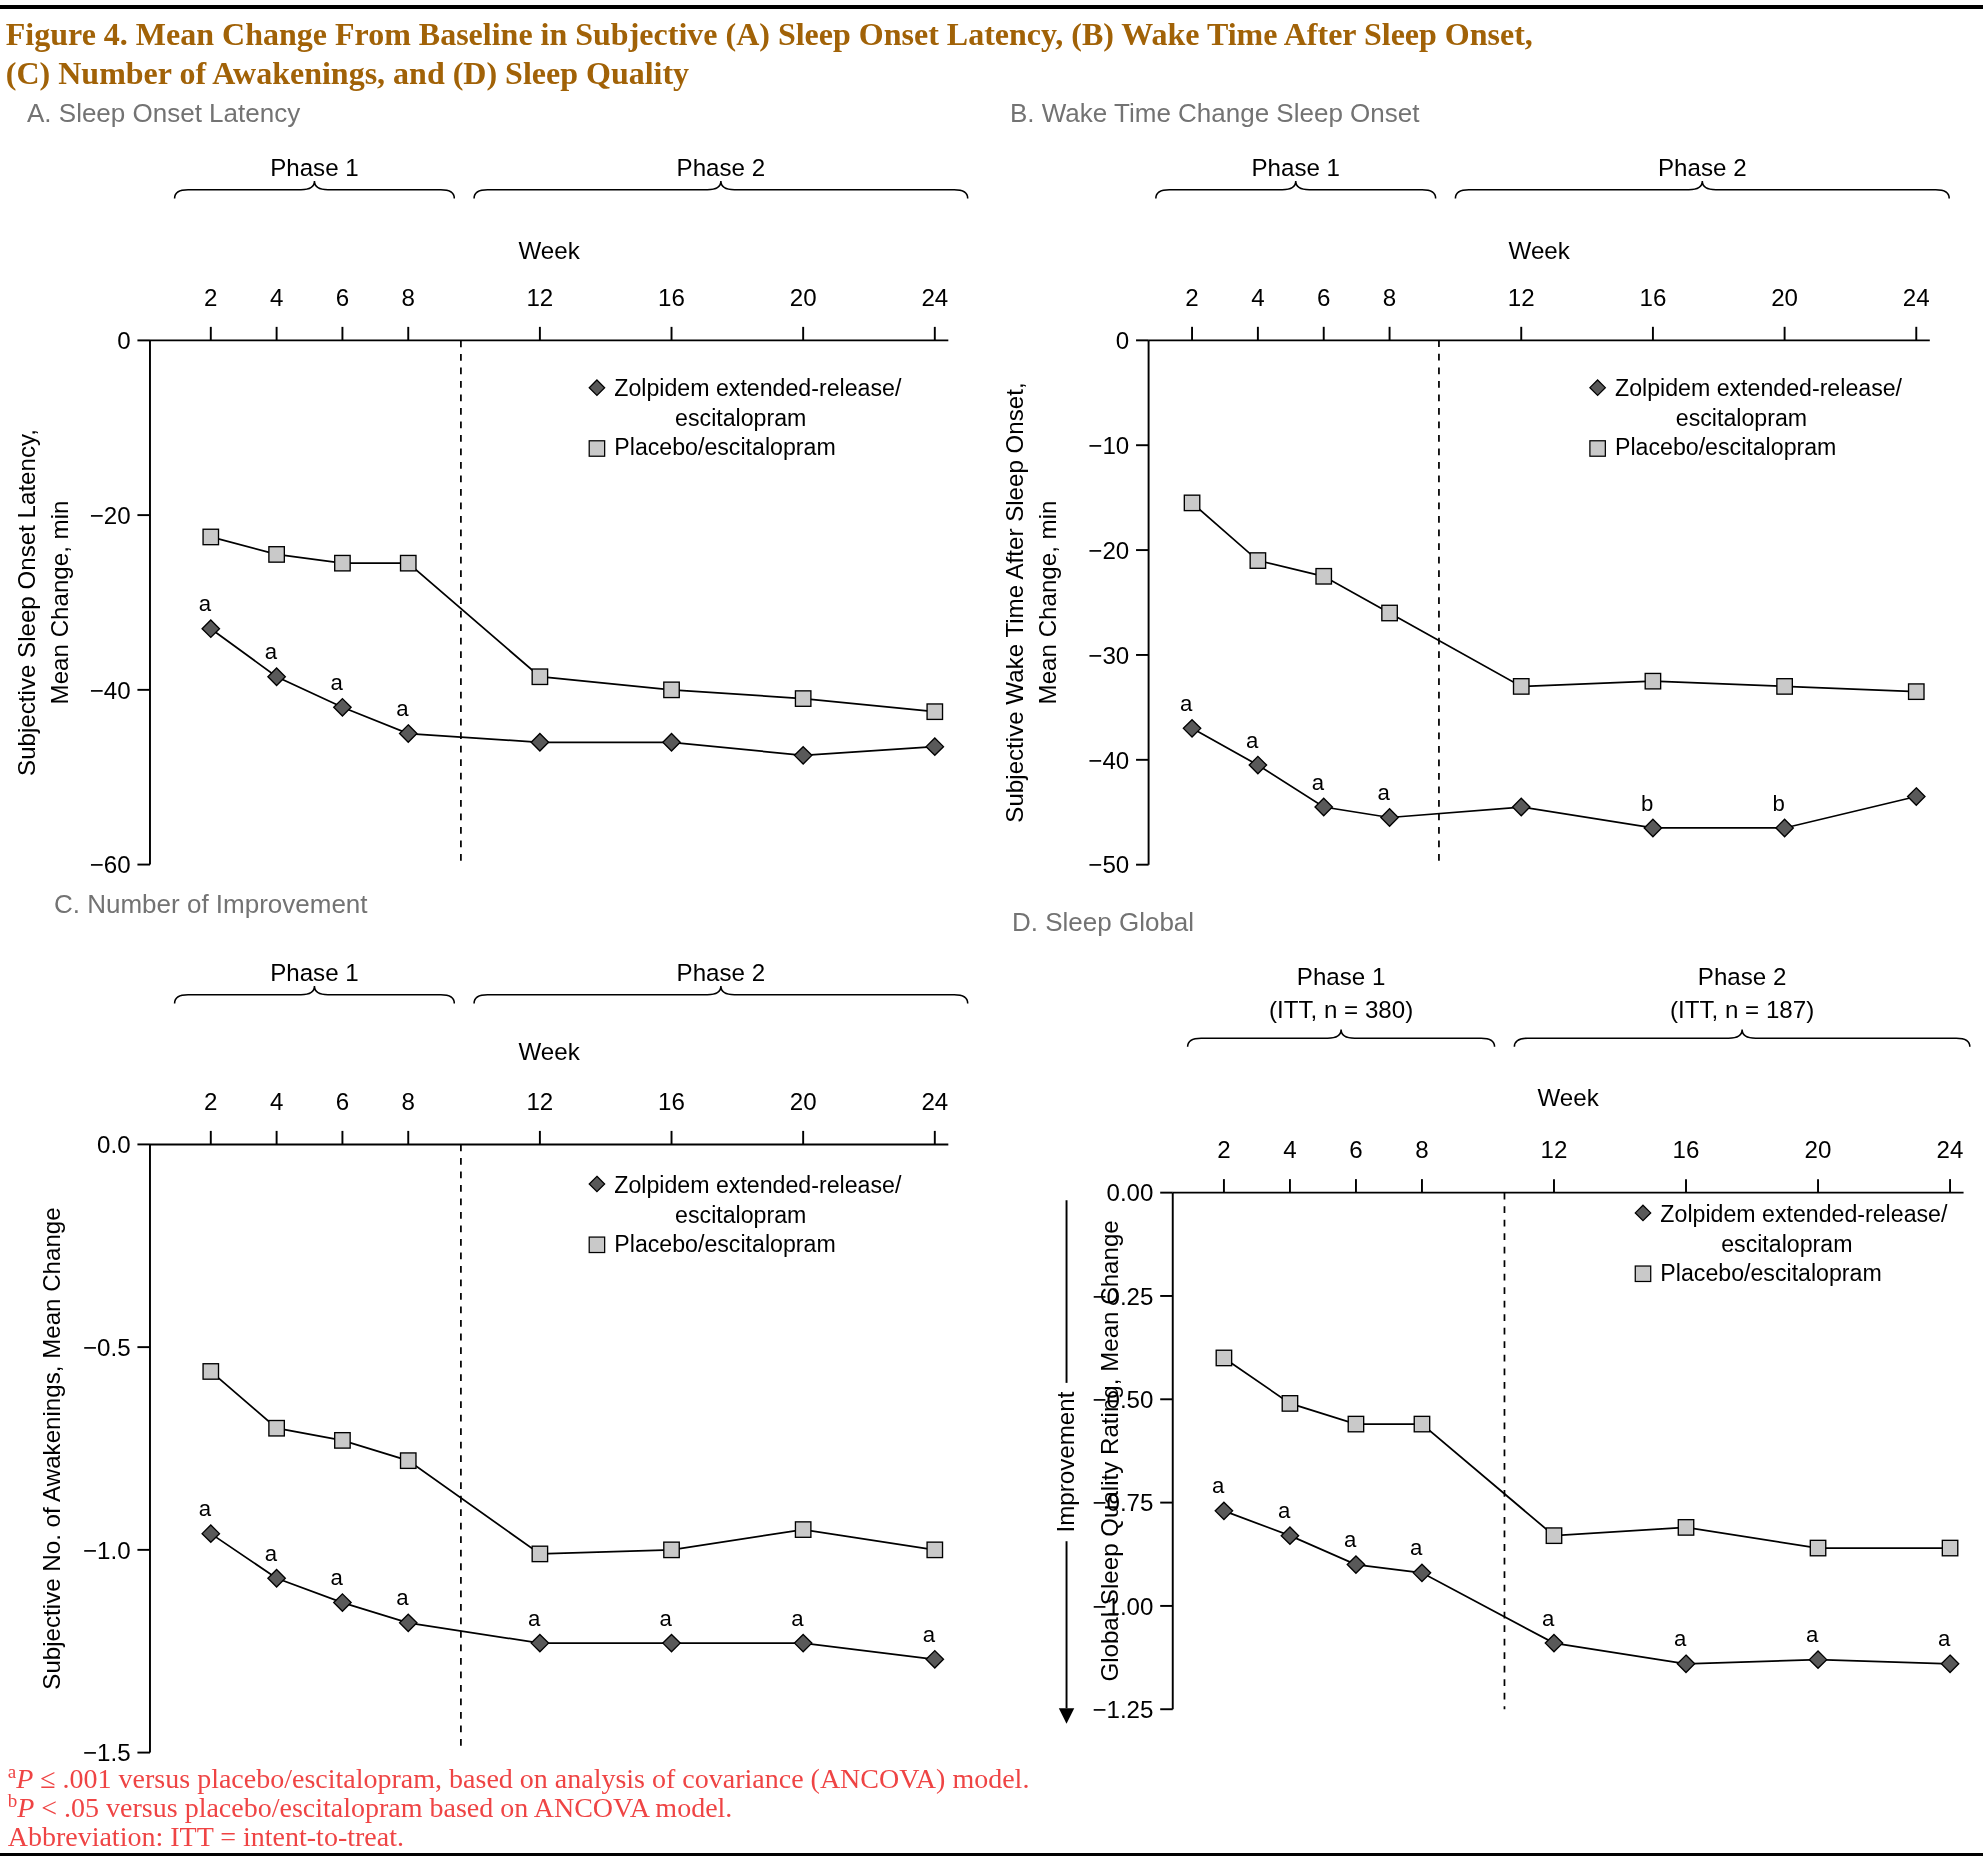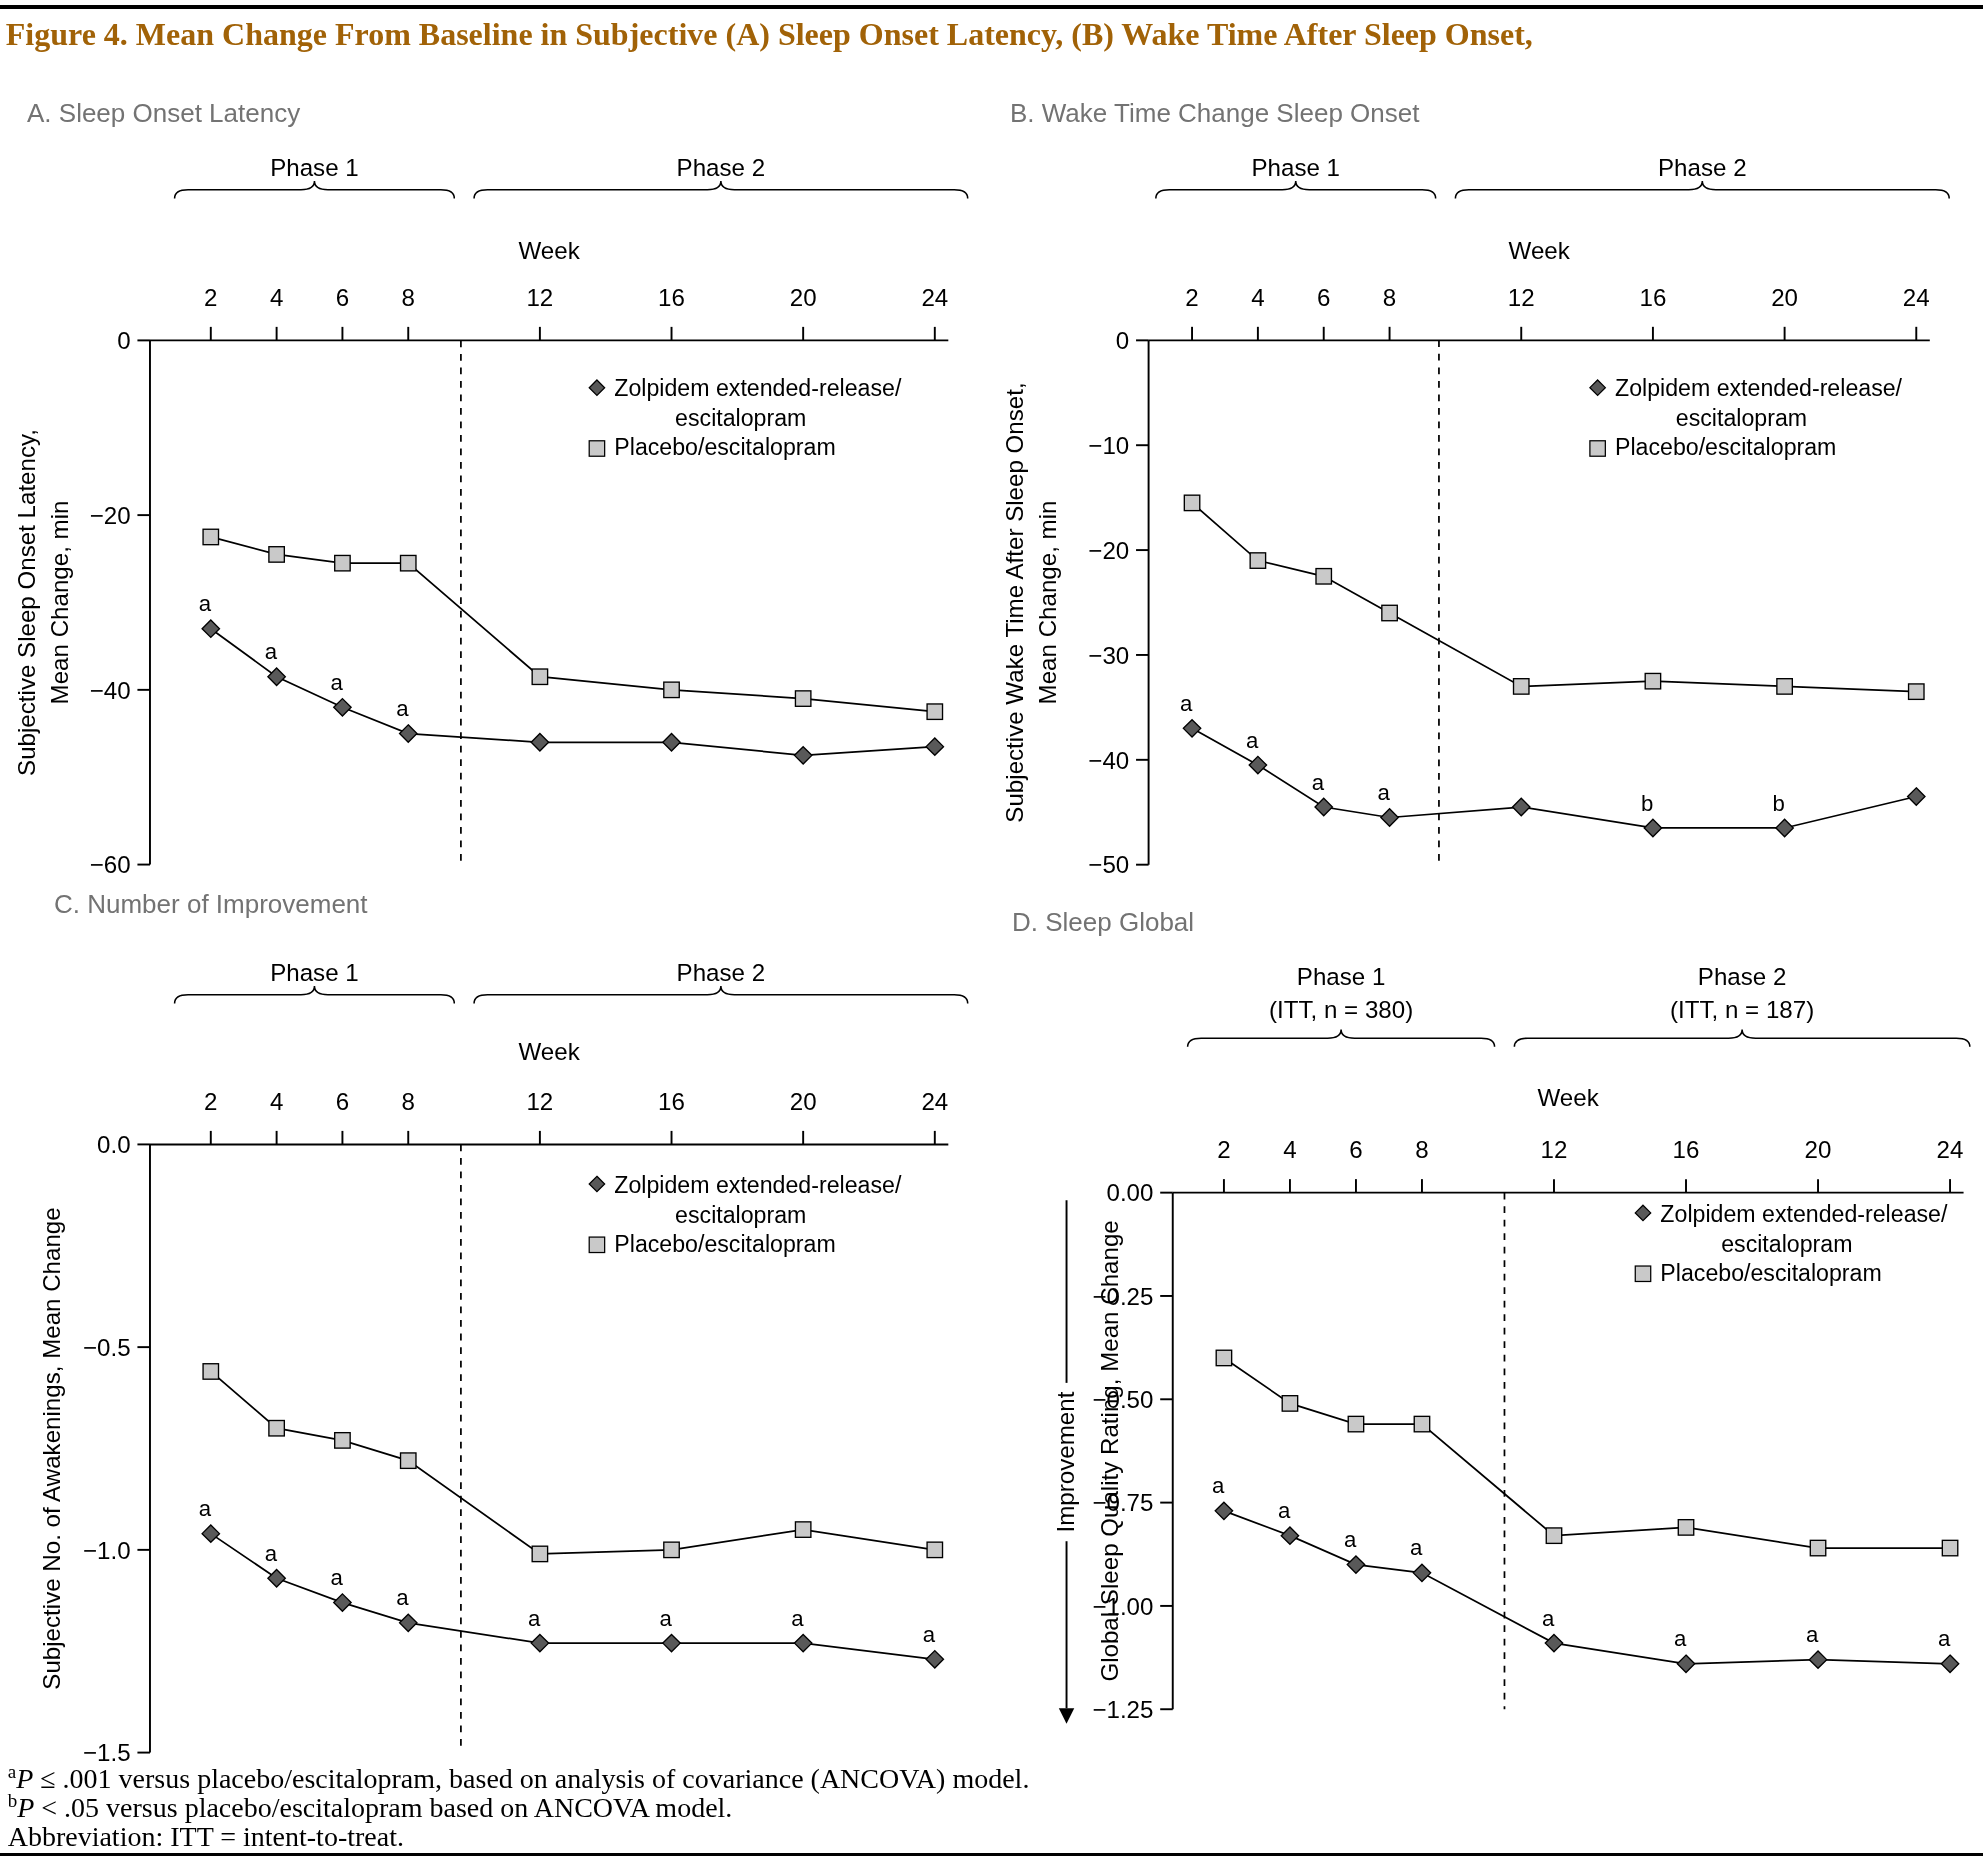--- a/index.html
+++ b/index.html
@@ -15,30 +15,31 @@
   .panel-title{position:absolute;font-size:26px;color:#737373;white-space:nowrap}
   .chart{position:absolute}
   svg text{fill:#000}
   .tick{font-size:25px}
   .phase{font-size:25px}
   .week{font-size:25px}
   .axis-title{font-size:25px}
   .legend{font-size:24px}
   .sig{font-size:23px}
   .footnotes{position:absolute;left:7.7px;top:1764px;font-family:"Liberation Serif",serif;
-             font-size:28px;line-height:29px;color:#000000}
+             font-size:28px;line-height:29px;color:#ef4444}
   .footnotes sup{font-size:0.68em;line-height:0}
 </style>
 </head>
 <body>
 
 <div class="rule rule-top"></div>
 
 <div class="fig-title">
   <span>Figure 4. Mean Change From Baseline in Subjective (A) Sleep Onset Latency, (B) Wake Time After Sleep Onset,</span><br>
+  <span>(C) Number of Awakenings, and (D) Sleep Quality</span>
 </div>
 
 <div class="panel-title" style="left:27px;top:98px">A. Sleep Onset Latency</div>
 <div class="panel-title" style="left:1010px;top:98px">B. Wake Time Change Sleep Onset</div>
 <div class="panel-title" style="left:54px;top:889px">C. Number of Improvement</div>
 <div class="panel-title" style="left:1012px;top:907px">D. Sleep Global</div>
 
 <svg id="svgA" class="chart" style="left:9.7px;top:97px" width="975" height="787" viewBox="0 0 1010 815">
     <g>
       <line x1="145" y1="252" x2="972" y2="252" stroke="#000" stroke-width="2"></line>

